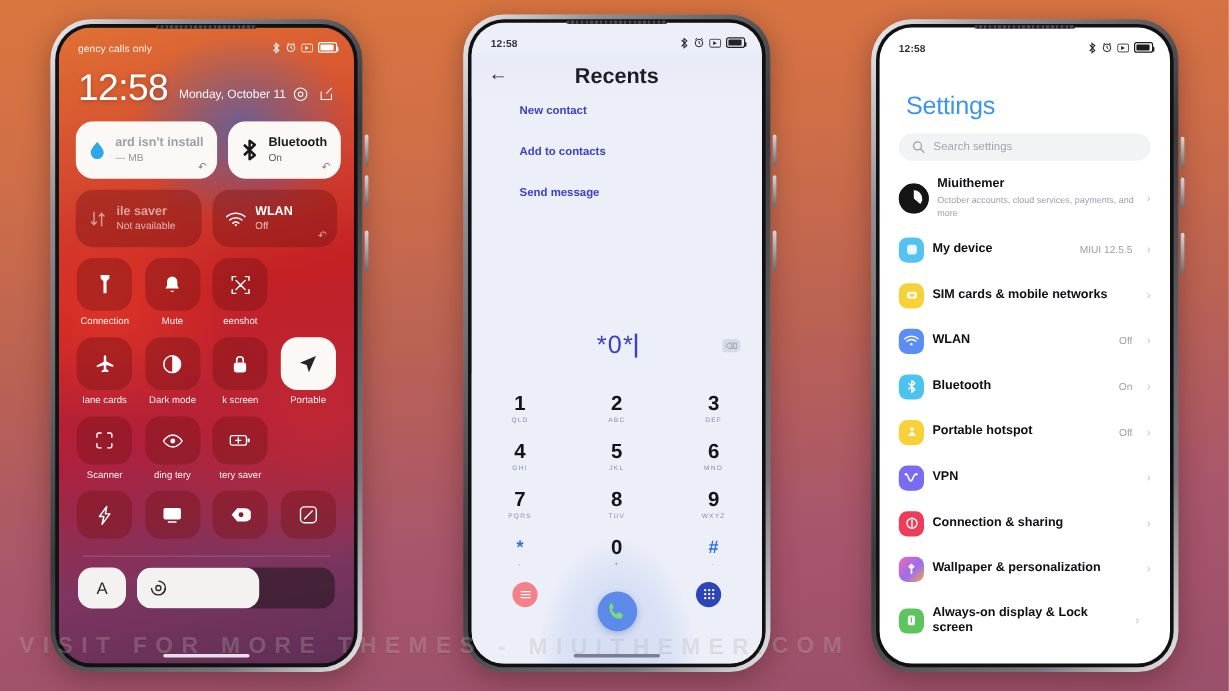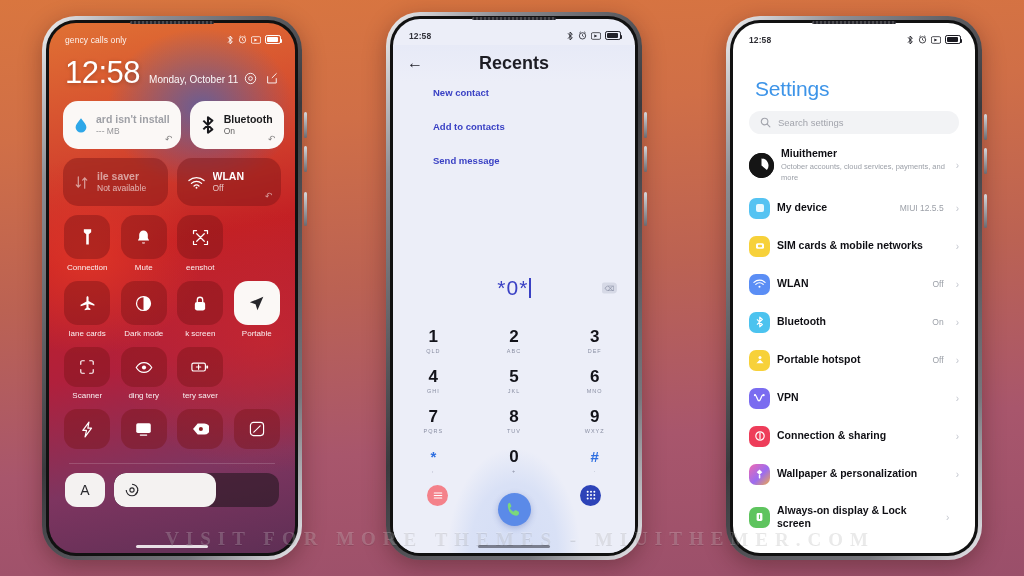--- a/index.html
+++ b/index.html
@@ -153,25 +153,25 @@
   .st-ico { width: 21px; height: 21px; border-radius: 7px; flex: 0 0 21px; display:flex; align-items:center; justify-content:center; }
   .st-ico.circle { border-radius: 50%; }
   .st-label { font-size: 10.5px; font-weight: 600; color:#0f0f14; flex: 1; line-height: 1.25; }
   .st-label .sub { display:block; font-size: 7.5px; font-weight: 400; color:#9ca0a8; margin-top: 2px; line-height:1.35; }
   .st-val { font-size: 8.5px; color:#9ca0a8; margin-right: 5px; }
   .chev { color:#c4c7cf; font-size: 10px; }
 
   
   .watermark {
     position: absolute; left: 0; right: 0; bottom: 26px;
-    text-align: center; font-size: 19px; font-weight: 700;
+    font-size: 19px; font-weight: 700;
     letter-spacing: 7px; color: rgba(255,255,255,.20);
     text-shadow: 0 1px 0 rgba(0,0,0,.10);
     pointer-events: none; z-index: 60;
-    font-family: Liberation Serif, serif;
+    font-family: Liberation Sans, sans-serif;
     padding-left: 16px;
   }
 </style>
 </head>
 <body>
 
 <div class="phone" id="phone1">
   <div class="side-btn" style="top:96px;height:26px;"></div>
   <div class="side-btn" style="top:130px;height:26px;"></div>
   <div class="side-btn" style="top:176px;height:34px;"></div>

